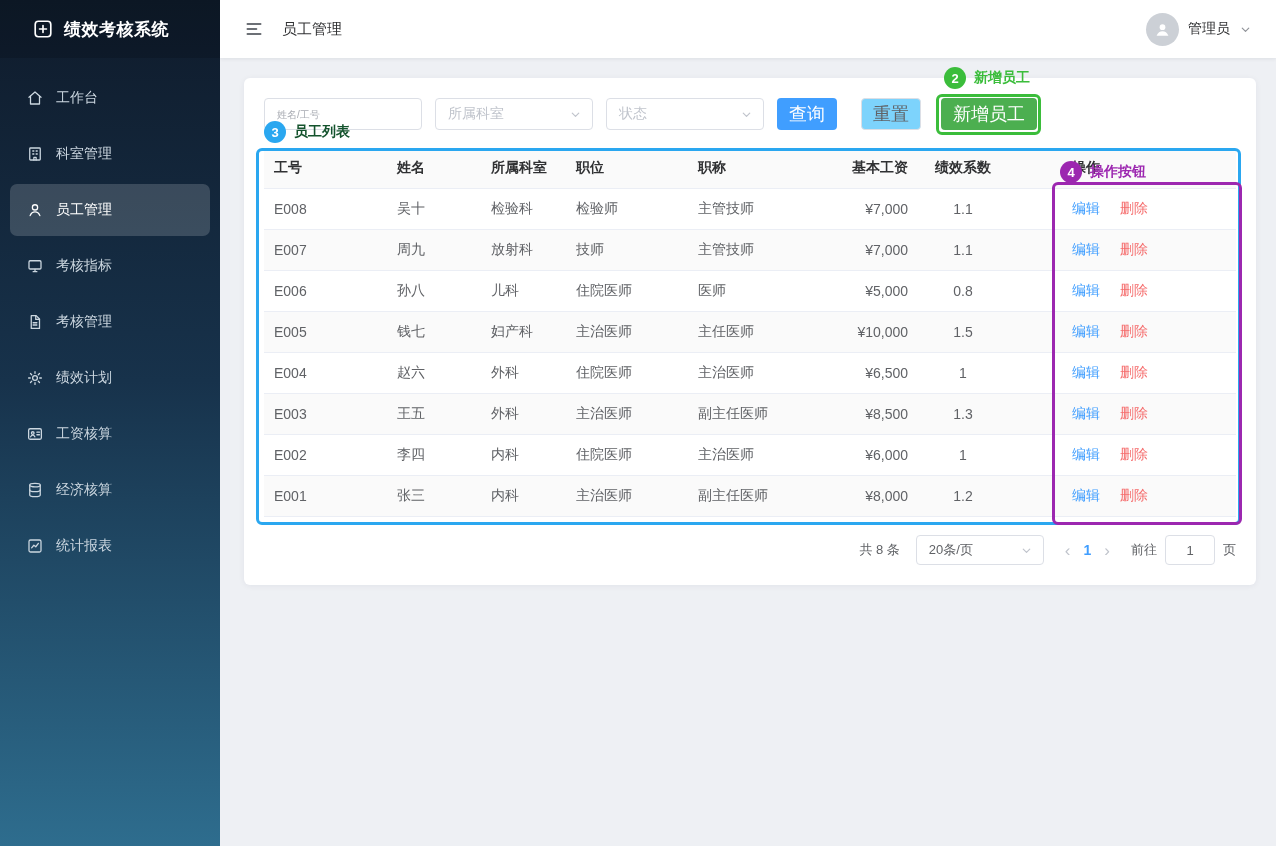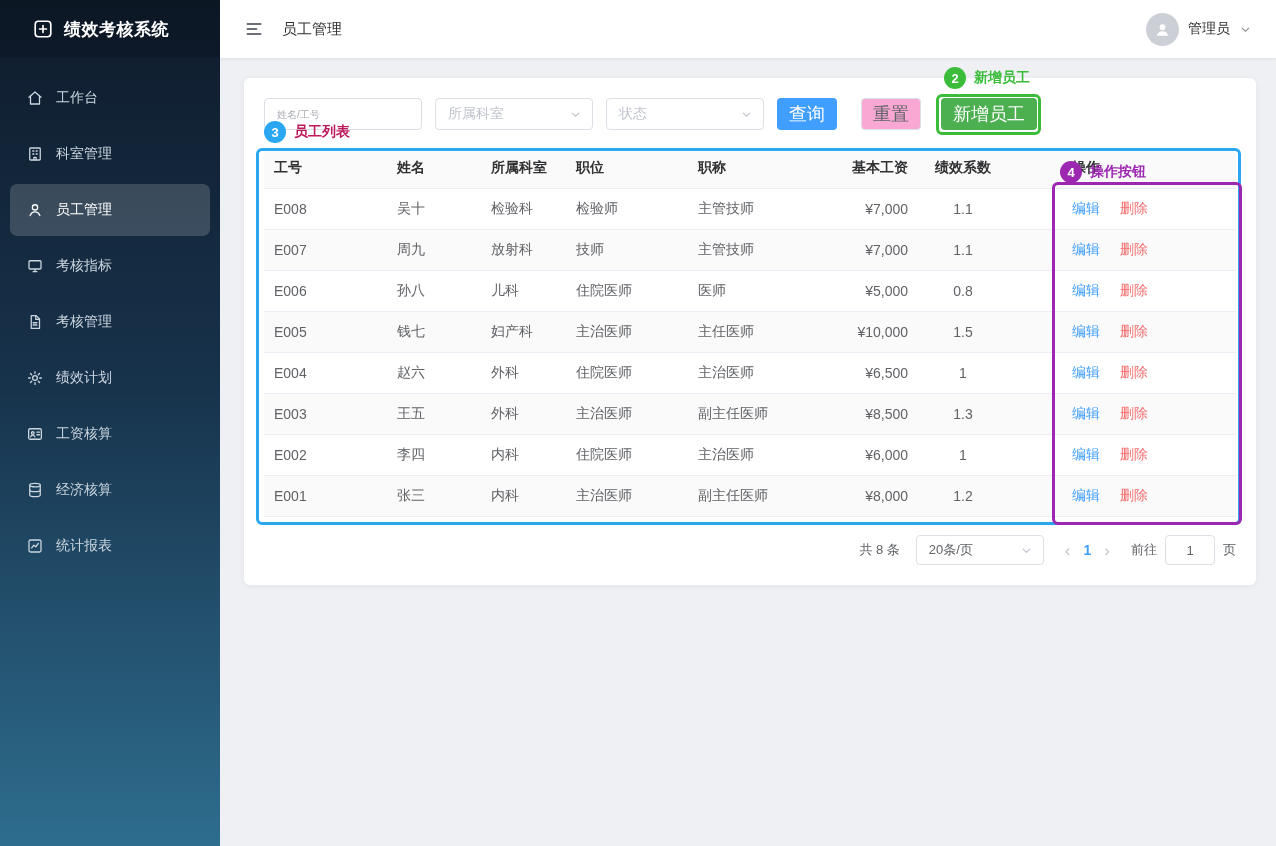--- a/index.html
+++ b/index.html
@@ -39,21 +39,21 @@
     padding:0 12px; font-size:10px; color:#606266; margin-right:13px; outline:none;
     font-family:"Liberation Sans","DejaVu Sans",sans-serif; }
   .f-input::placeholder { color:#a8abb2; }
   .f-select { width:158px; height:32px; border:1px solid #dcdfe6; border-radius:4px;
     padding:0 10px 0 12px; margin-right:13px; display:flex; align-items:center;
     justify-content:space-between; cursor:pointer; background:#fff; }
   .f-select .ph { font-size:14px; color:#c0c4cc; }
   .btn { height:32px; border:none; border-radius:4px; font-size:18px; cursor:pointer;
     font-family:"Liberation Sans","DejaVu Sans",sans-serif; }
   .btn-primary { width:60px; background:var(--primary,#409eff); color:#fff; }
-  .btn-plain { width:60px; background:#f9a8d4; border:1px solid #dcdfe6; color:#606266; margin-left:24px; }
+  .btn-plain { width:60px; background:#7dd3fc; border:1px solid #dcdfe6; color:#606266; margin-left:24px; }
   .btn-success { width:96px; background:var(--success,#4caf50); color:#fff; margin-left:20px; }
 
   
   .table { margin-top:18px; font-size:14px; }
   .trow { display:flex; align-items:center; height:41px; padding:0 10px;
     border-bottom:1px solid #ebeef5; color:#606266; }
   .trow.stripe { background:#fafafa; }
   .thead { background:#fafafa; color:#303133; font-weight:bold; }
   .c1 { width:123px; } .c2 { width:94px; } .c3 { width:85px; } .c4 { width:122px; }
   .c5 { width:100px; } .c6 { width:110px; text-align:right; }
@@ -348,21 +348,21 @@
     <div class="ann-tag" style="left:944px; top:67px;">
       <span class="ann-badge" style="background: rgb(59, 189, 59);">2</span>
       <span class="ann-label" style="color: rgb(59, 189, 59);">新增员工</span>
     </div>
   </div>
 
   <div>
     <div class="ann-box" style="left: 256px; top: 148px; width: 985px; height: 377px; border-color: rgb(42, 167, 240);"></div>
     <div class="ann-tag" style="left:264px; top:121px;">
       <span class="ann-badge" style="background: rgb(42, 167, 240);">3</span>
-      <span class="ann-label" style="color: #be185d;">员工列表</span>
+      <span class="ann-label" style="color: #14532d;">员工列表</span>
     </div>
   </div>
 
   <div>
     <div class="ann-box" style="left: 1052px; top: 182px; width: 190px; height: 343px; border-color: rgb(156, 39, 176);"></div>
     <div class="ann-tag" style="left:1060px; top:161px;">
       <span class="ann-badge" style="background: rgb(156, 39, 176);">4</span>
       <span class="ann-label" style="color: rgb(156, 39, 176);">操作按钮</span>
     </div>
   </div>

